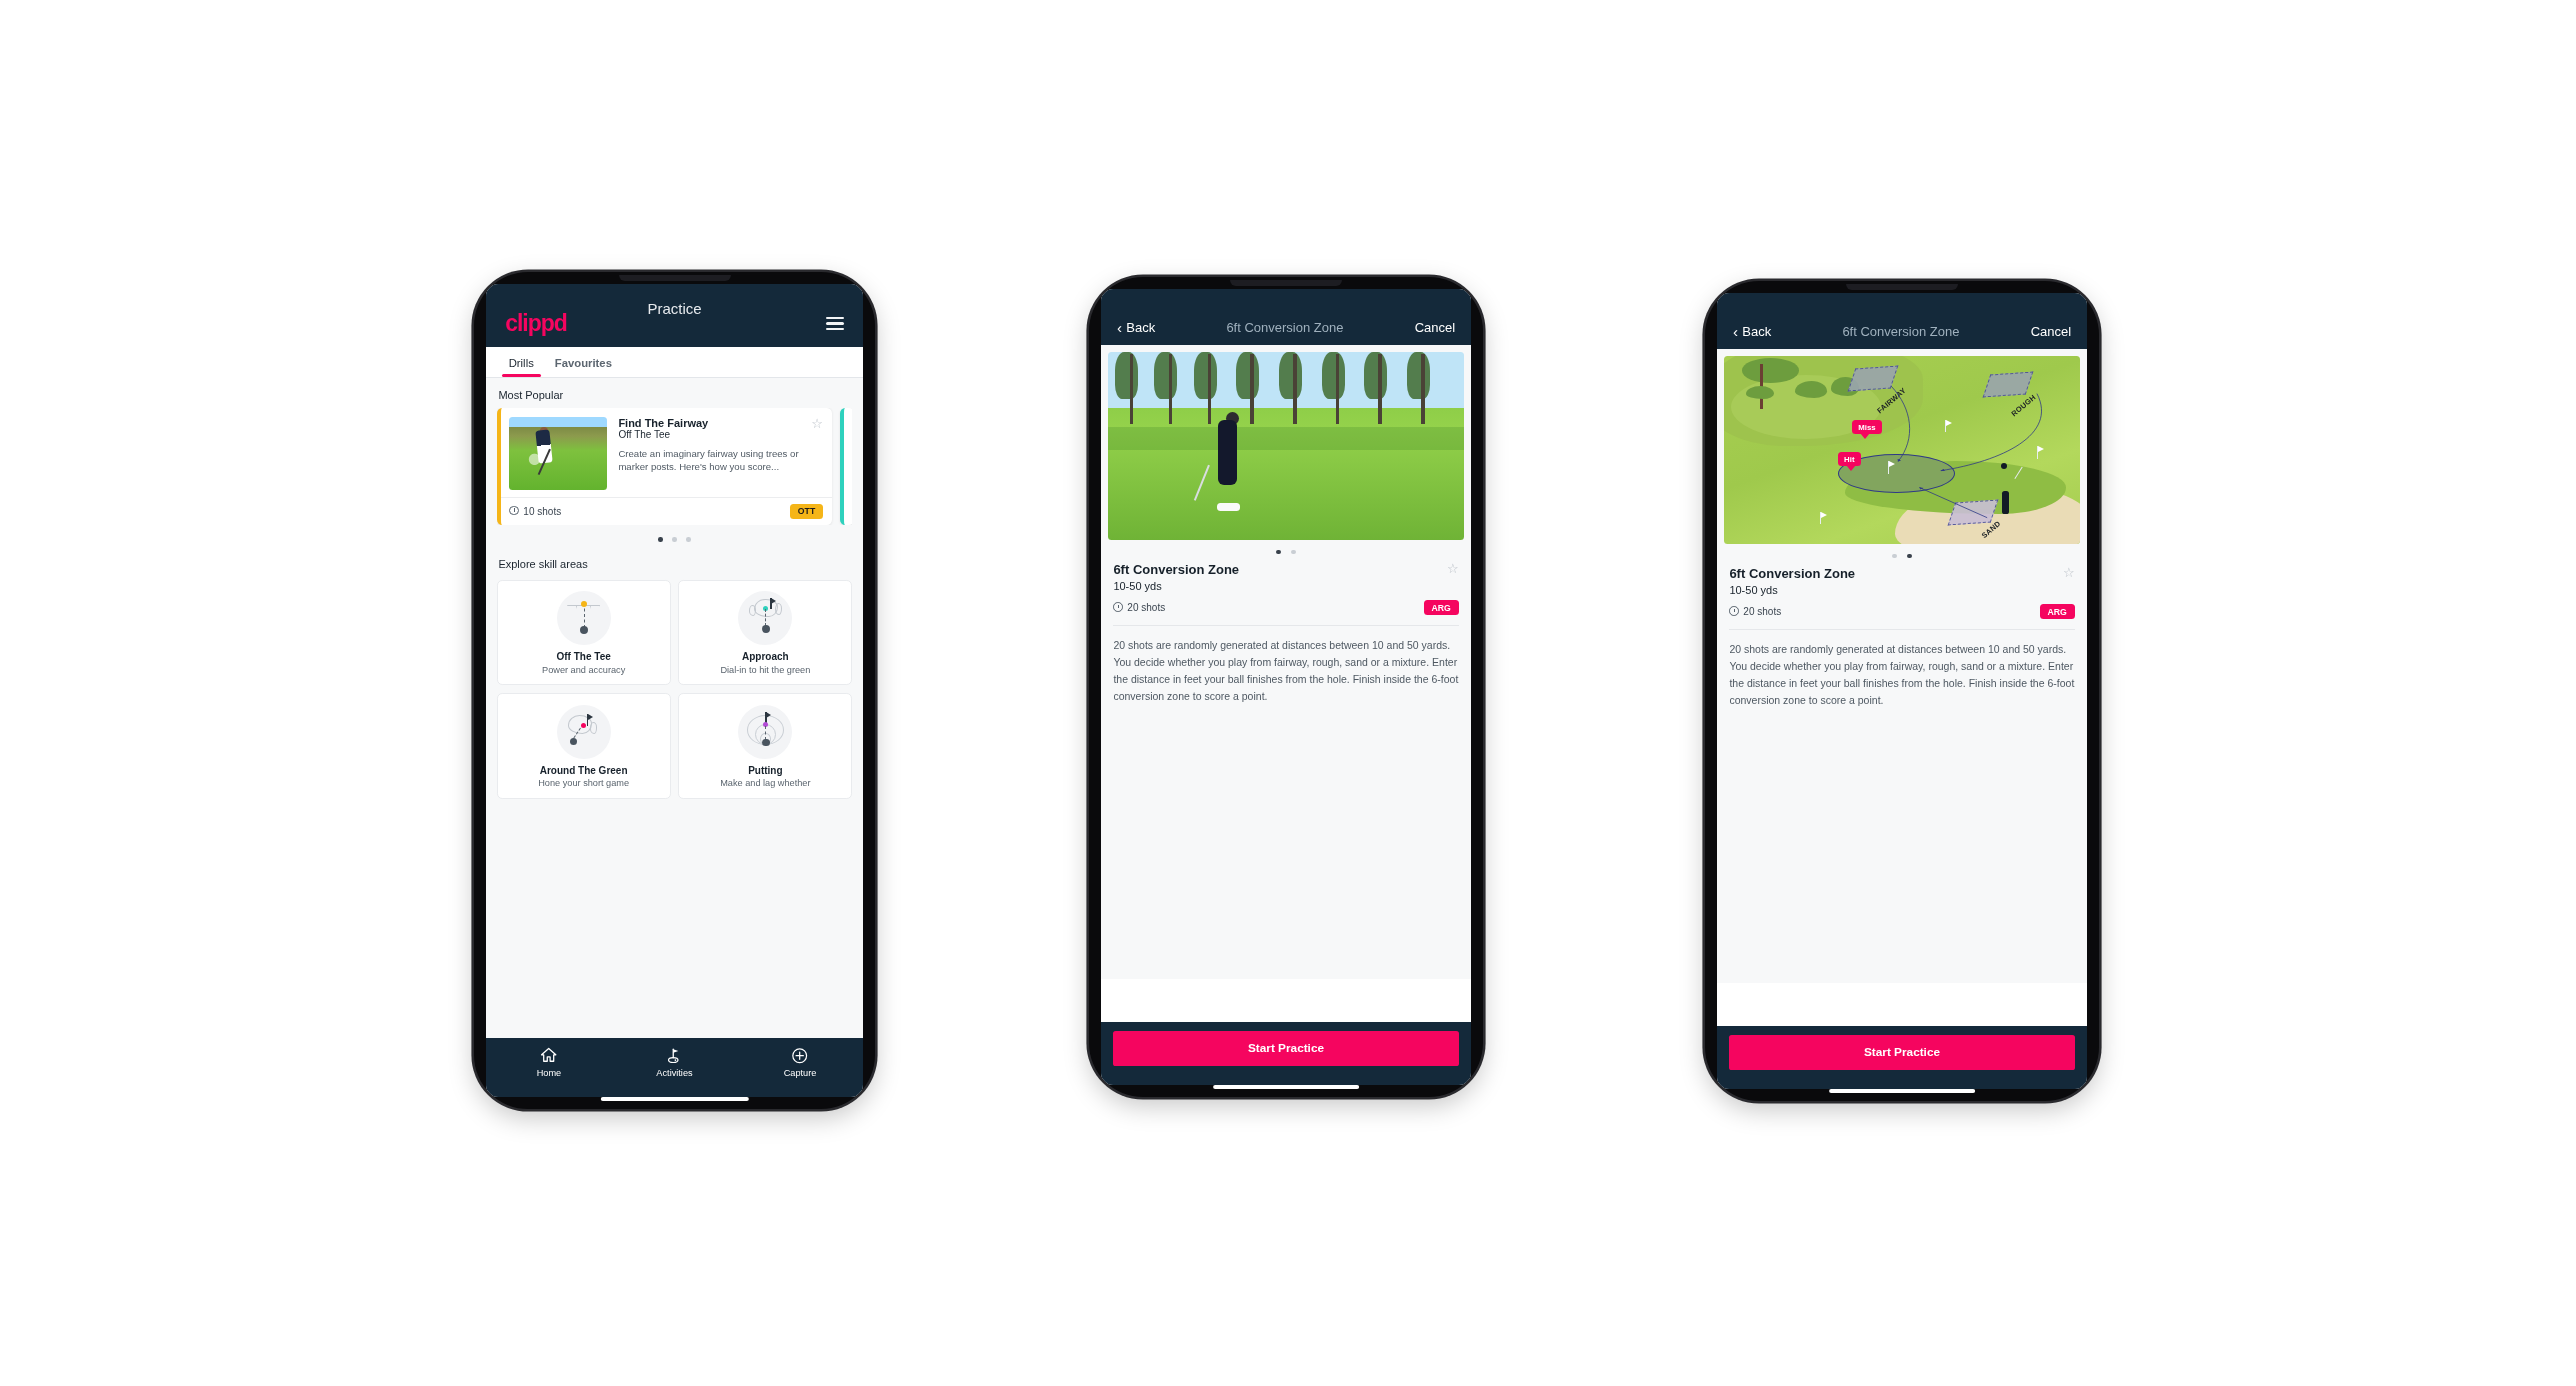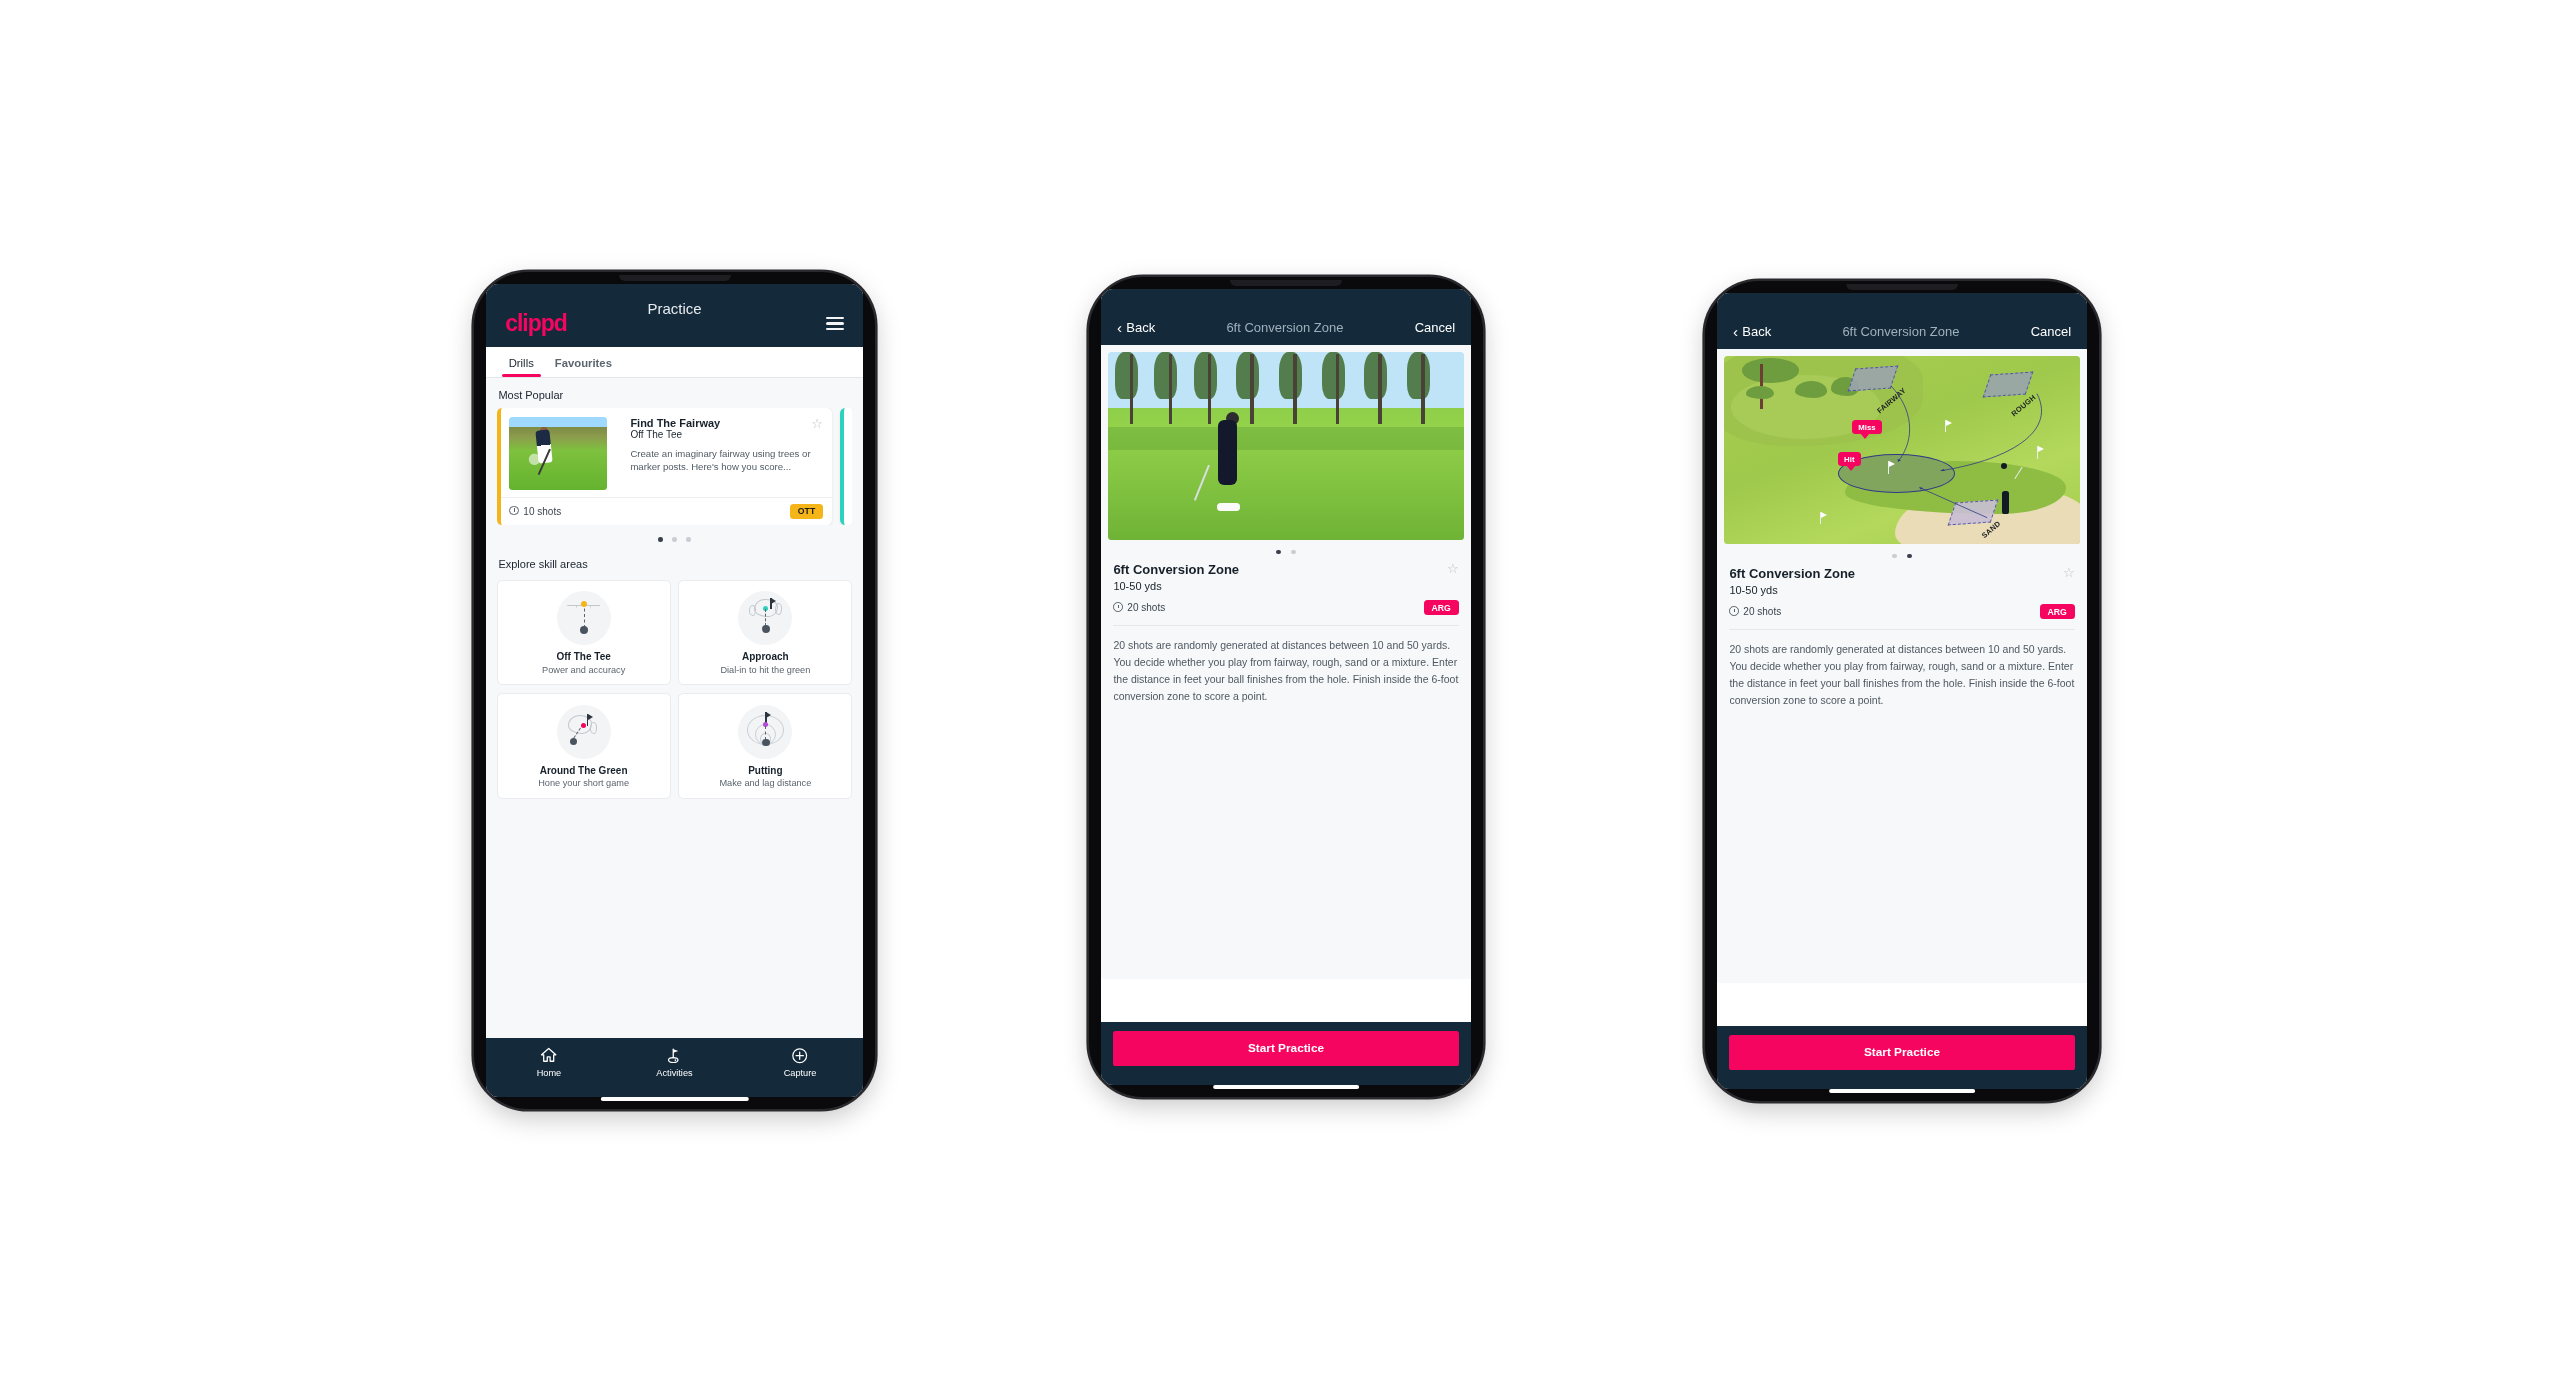--- a/index.html
+++ b/index.html
@@ -94,21 +94,21 @@
 
   
   .carousel { display: flex; gap: 8.7px; overflow: hidden; }
   .pcard {
     background: #ffffff; border-radius: 5.2px;
     border-left: 4.4px solid #f5b518;
     box-shadow: 0 0.9px 2.6px rgba(0,0,0,.09);
     width: 335px; flex: 0 0 auto; overflow: hidden;
   }
   .pcard.peek { border-left-color: #2ed1bd; width: 14px; }
-  .pcard-top { display: flex; padding: 8.7px 8.7px 7px 8.7px; gap: 23px; }
+  .pcard-top { display: flex; padding: 8.7px 8.7px 7px 8.7px; gap: 11px; }
   .thumb {
     width: 98px; height: 73px; border-radius: 3.5px; flex: 0 0 auto;
     background:
       radial-gradient(circle at 26% 58%, rgba(255,255,255,.55) 0 5.2px, transparent 6.1px),
       linear-gradient(#9fd9ff 0 0) no-repeat 0 0 / 100% 14%,
       linear-gradient(180deg,#6d7b3c 0%,#8c9a4d 26%,#7ec13e 46%,#63b32e 100%);
     position: relative; overflow: hidden;
   }
   .thumb .golfer {
     position: absolute; left: 28%; top: 18%; width: 14px; height: 33px;
@@ -351,21 +351,21 @@
               <span class="ring" style="left:8.7px;top:10.5px;width:37px;height:30px;"></span>
               <span class="ring" style="left:16.6px;top:19px;width:21px;height:21px;"></span>
               <span class="ring" style="left:22px;top:28px;width:10.5px;height:12.2px;"></span>
               <span class="flagpole" style="left:27px;top:7px;height:11.3px;"></span>
               <span class="flagtri" style="left:28px;top:7px;"></span>
               <span class="tgt" style="left:24.4px;top:17.4px;background:#b34bd6;"></span>
               <span class="dashline" style="left:27px;top:21px;height:14px;"></span>
               <span class="ball" style="left:23.5px;top:34px;"></span>
             </div>
             <div class="sk-name">Putting</div>
-            <div class="sk-desc">Make and lag distance</div>
+            <div class="sk-desc">Make and lag whether</div>
           </div>
 
         </div>
       </div>
 
       <div class="bottombar">
         <div class="bitem">
           <div class="bicon">
             <svg width="17.4" height="15.7" viewBox="0 0 24 22">
                 <path d="M12 2 2 11h3v9h5v-6h4v6h5v-9h3z" fill="none" stroke="#fff" stroke-width="1.8" stroke-linejoin="round"></path>

